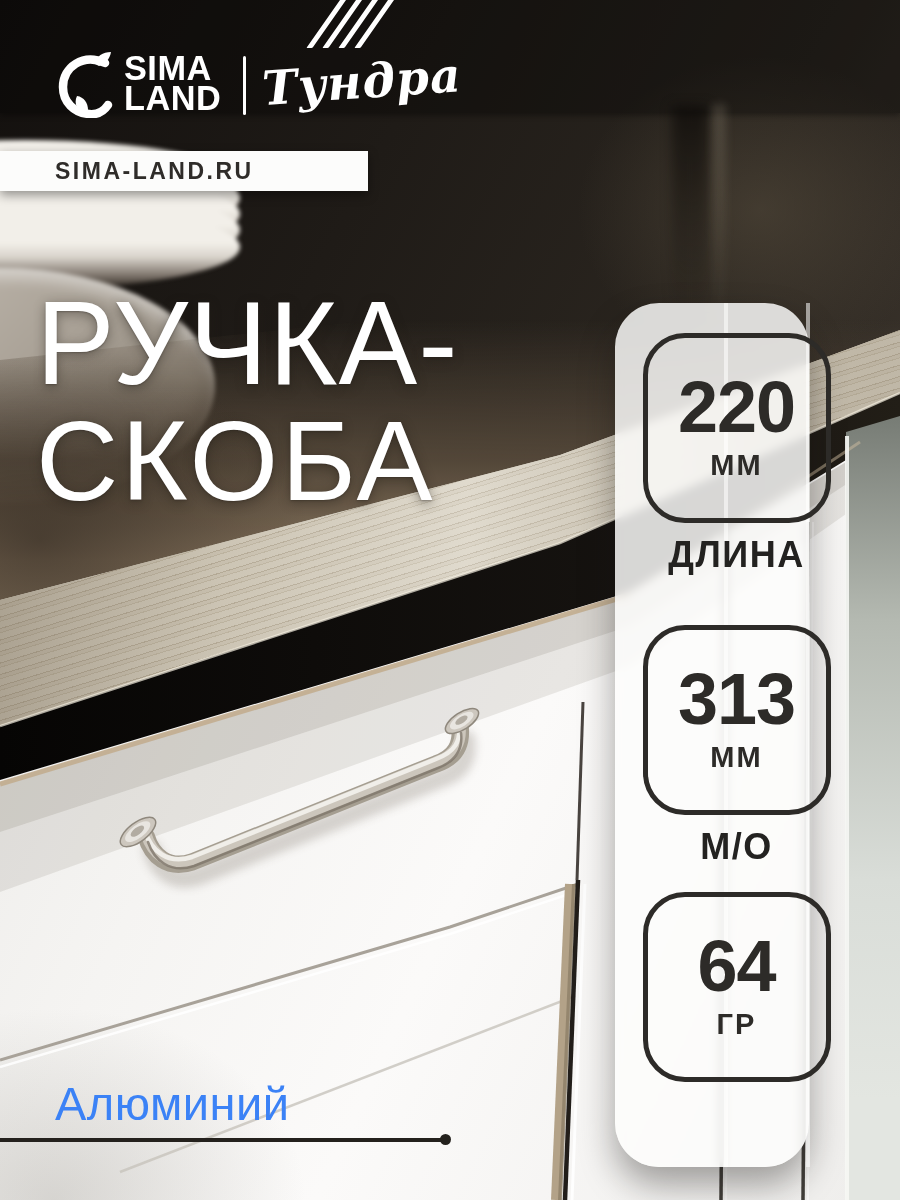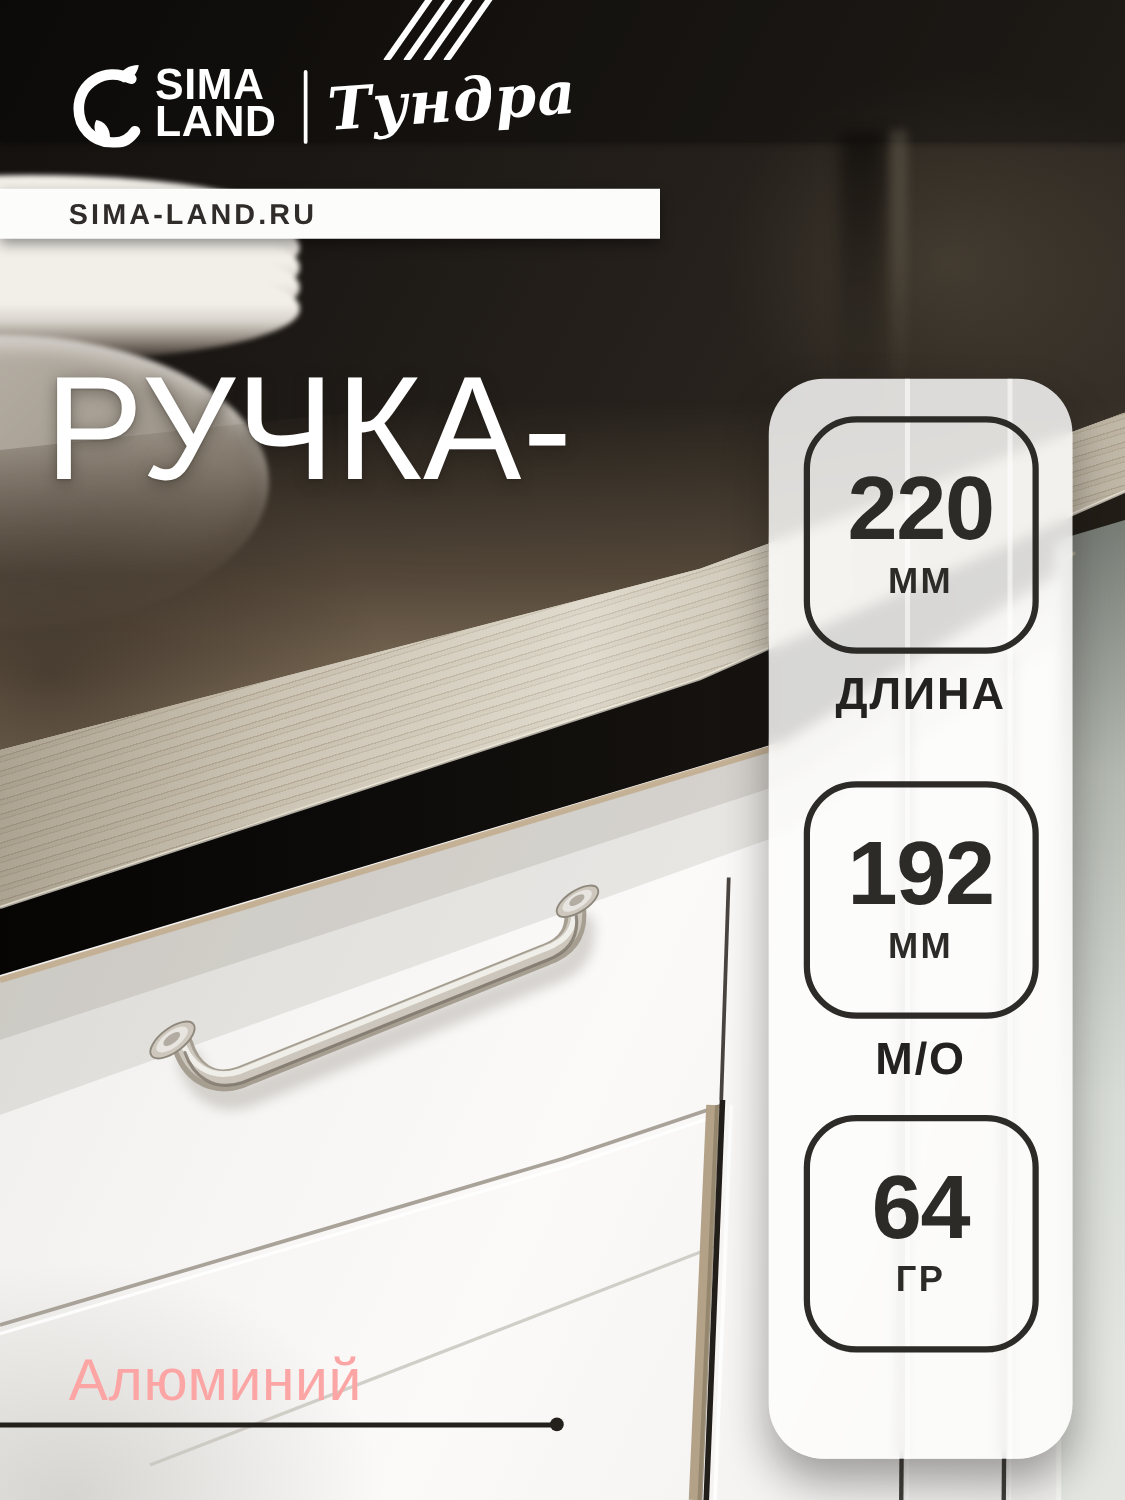--- a/index.html
+++ b/index.html
@@ -60,47 +60,47 @@
   .whale{left:55px;top:50px;}
   .wordmark{left:124px;top:53px;font-weight:800;font-size:35px;line-height:29.5px;
     letter-spacing:.5px;color:#fff;transform:scaleX(.98);transform-origin:left top;}
   .brand-divider{left:243px;top:56px;width:3px;height:59px;background:#fff;border-radius:2px;}
   .tundra-stripes{left:326px;top:-8px;display:flex;gap:10px;}
   .tundra-stripes span{display:block;width:6px;height:56px;background:#fff;
     transform:skewX(-35deg);border-radius:1px;}
   .tundra-text{left:262px;top:54px;font-family:"DejaVu Serif",serif;font-style:italic;
     font-weight:700;font-size:47px;color:#fff;transform:rotate(-4deg);letter-spacing:1px;}
   
-  .site-banner{left:0;top:151px;width:528px;height:40px;background:#fcfcfb;
+  .site-banner{left:0;top:151px;width:368px;height:40px;background:#fcfcfb;
     box-shadow:0 4px 10px rgba(0,0,0,.40);}
   .site-banner span{display:block;padding-left:55px;line-height:40px;font-size:23px;
     font-weight:600;letter-spacing:2.5px;color:#2f2c29;}
   
   .title{left:36px;top:284px;margin:0;color:#fff;
     text-shadow:0 3px 12px rgba(35,30,25,.45),0 1px 2px rgba(35,30,25,.35);}
   .title .t1{display:block;font-size:118px;font-weight:400;letter-spacing:1px;line-height:118px;}
   .title .t2{display:block;font-size:114px;font-weight:400;letter-spacing:3px;line-height:118px;}
   
-  .spec-panel{left:615px;top:303px;width:243px;height:864px;border-radius:44px;
+  .spec-panel{left:615px;top:303px;width:194px;height:864px;border-radius:44px;
     background:rgba(253,253,252,.84);
     box-shadow:0 18px 35px rgba(20,18,15,.38);
     -webkit-backdrop-filter:blur(5px);backdrop-filter:blur(5px);}
   .panel-streak{position:absolute;top:0;bottom:0;width:4px;background:rgba(255,255,255,.55);}
   .panel-streak.s1{left:109px;} .panel-streak.s2{left:191px;}
   .spec-group{position:absolute;left:0;width:243px;text-align:center;}
   .spec-group.g1{top:30px;} .spec-group.g2{top:322px;} .spec-group.g3{top:589px;}
   .spec-box{box-sizing:border-box;margin:0 auto;width:188px;height:190px;border:5px solid #2d2b28;
     border-radius:42px;display:flex;flex-direction:column;align-items:center;justify-content:center;
     padding-bottom:6px;}
   .spec-value{font-size:72px;font-weight:800;color:#2d2b28;letter-spacing:-1px;line-height:76px;}
   .spec-unit{font-size:29px;font-weight:600;color:#2d2b28;letter-spacing:2px;margin-top:4px;}
   .spec-label{margin-top:10px;font-size:36px;font-weight:700;color:#232220;
     letter-spacing:1.5px;line-height:44px;}
   
-  .material-label{left:55px;top:1076px;font-size:47px;font-weight:300;color:#fca5a5;
+  .material-label{left:55px;top:1076px;font-size:47px;font-weight:300;color:#3b82f6;
     letter-spacing:.5px;}
   .material-line{left:0;top:1138px;width:449px;height:3.5px;background:#24211d;}
   .material-line .dot{position:absolute;right:-2px;top:-4px;width:11px;height:11px;
     border-radius:50%;background:#24211d;}
 </style>
 </head>
 <body>
 
 <div class="stage">
 
@@ -191,20 +191,21 @@
     </div>
     <div class="abs tundra-text">Тундра</div>
   </div>
 
   <div class="abs site-banner">
     <span>SIMA-LAND.RU</span>
   </div>
 
   <h1 class="abs title">
     <span class="t1">РУЧКА-</span>
+    <span class="t2">СКОБА</span>
   </h1>
 
   <div class="abs material-label">Алюминий</div>
   <div class="abs material-line">
     <span class="dot"></span>
   </div>
 
   <aside class="abs spec-panel">
     <div class="panel-streak s1"></div>
     <div class="panel-streak s2"></div>
@@ -212,21 +213,21 @@
     <div class="spec-group g1">
       <div class="spec-box">
         <div class="spec-value">220</div>
         <div class="spec-unit">ММ</div>
       </div>
       <div class="spec-label">ДЛИНА</div>
     </div>
 
     <div class="spec-group g2">
       <div class="spec-box">
-        <div class="spec-value">192</div>
+        <div class="spec-value">313</div>
         <div class="spec-unit">ММ</div>
       </div>
       <div class="spec-label">М/О</div>
     </div>
 
     <div class="spec-group g3">
       <div class="spec-box">
         <div class="spec-value">64</div>
         <div class="spec-unit">ГР</div>
       </div>

